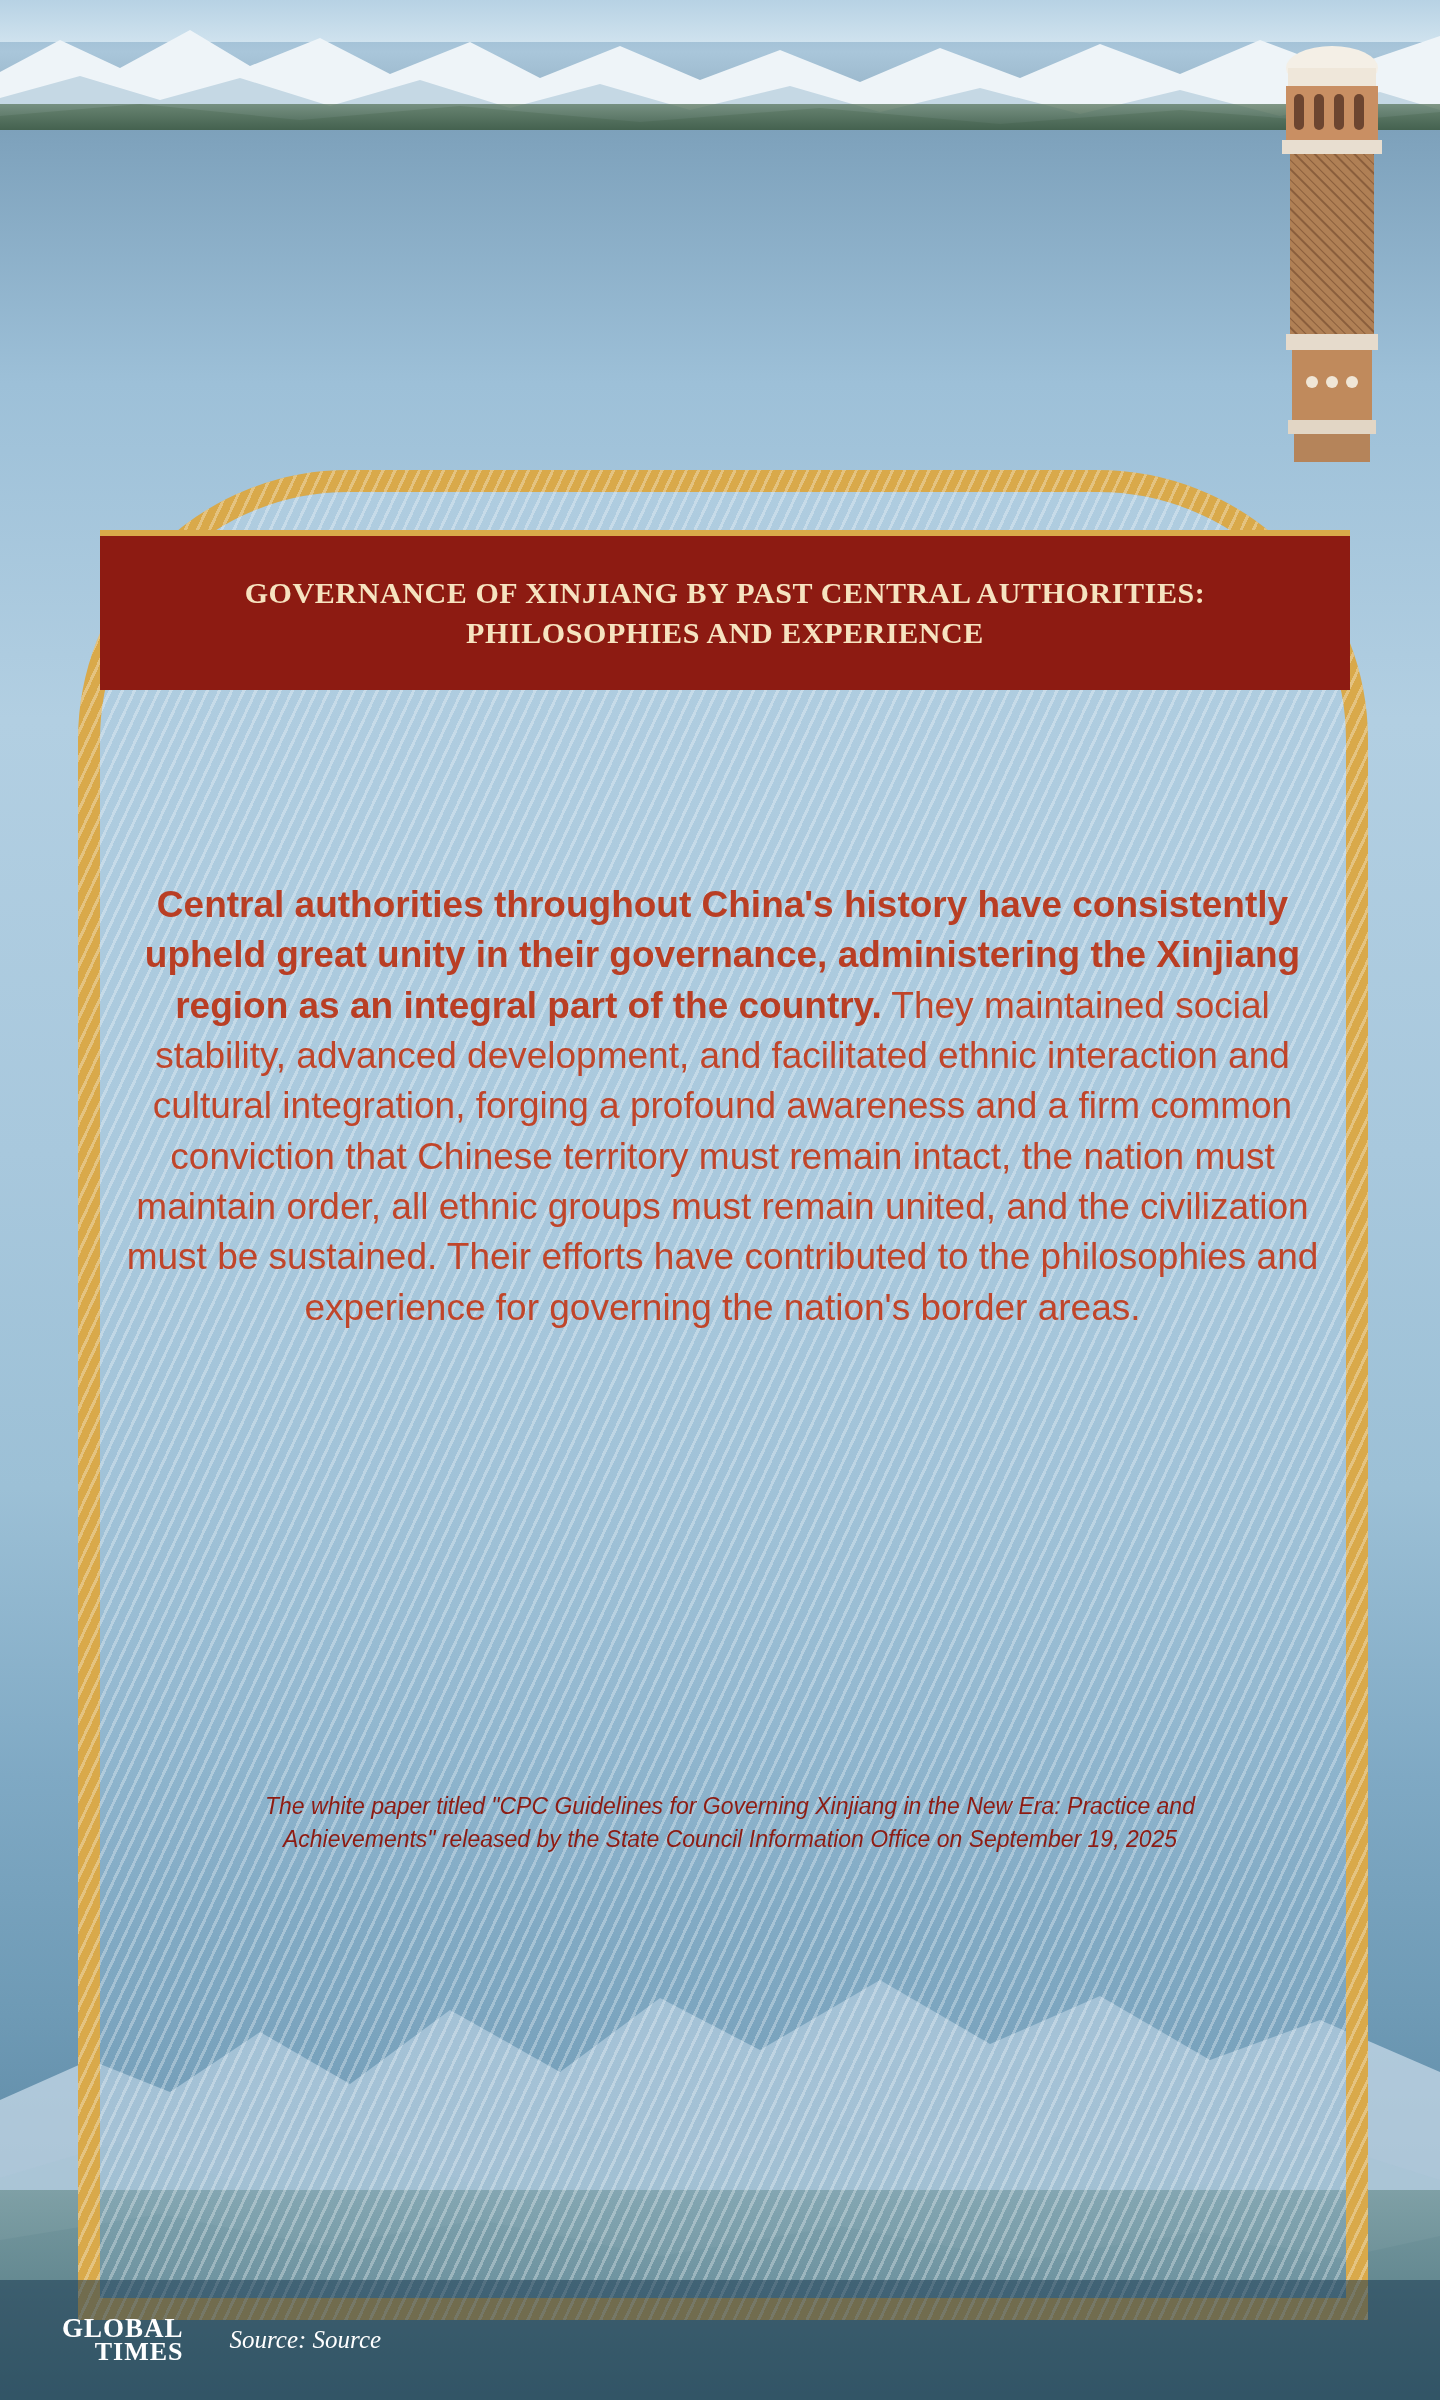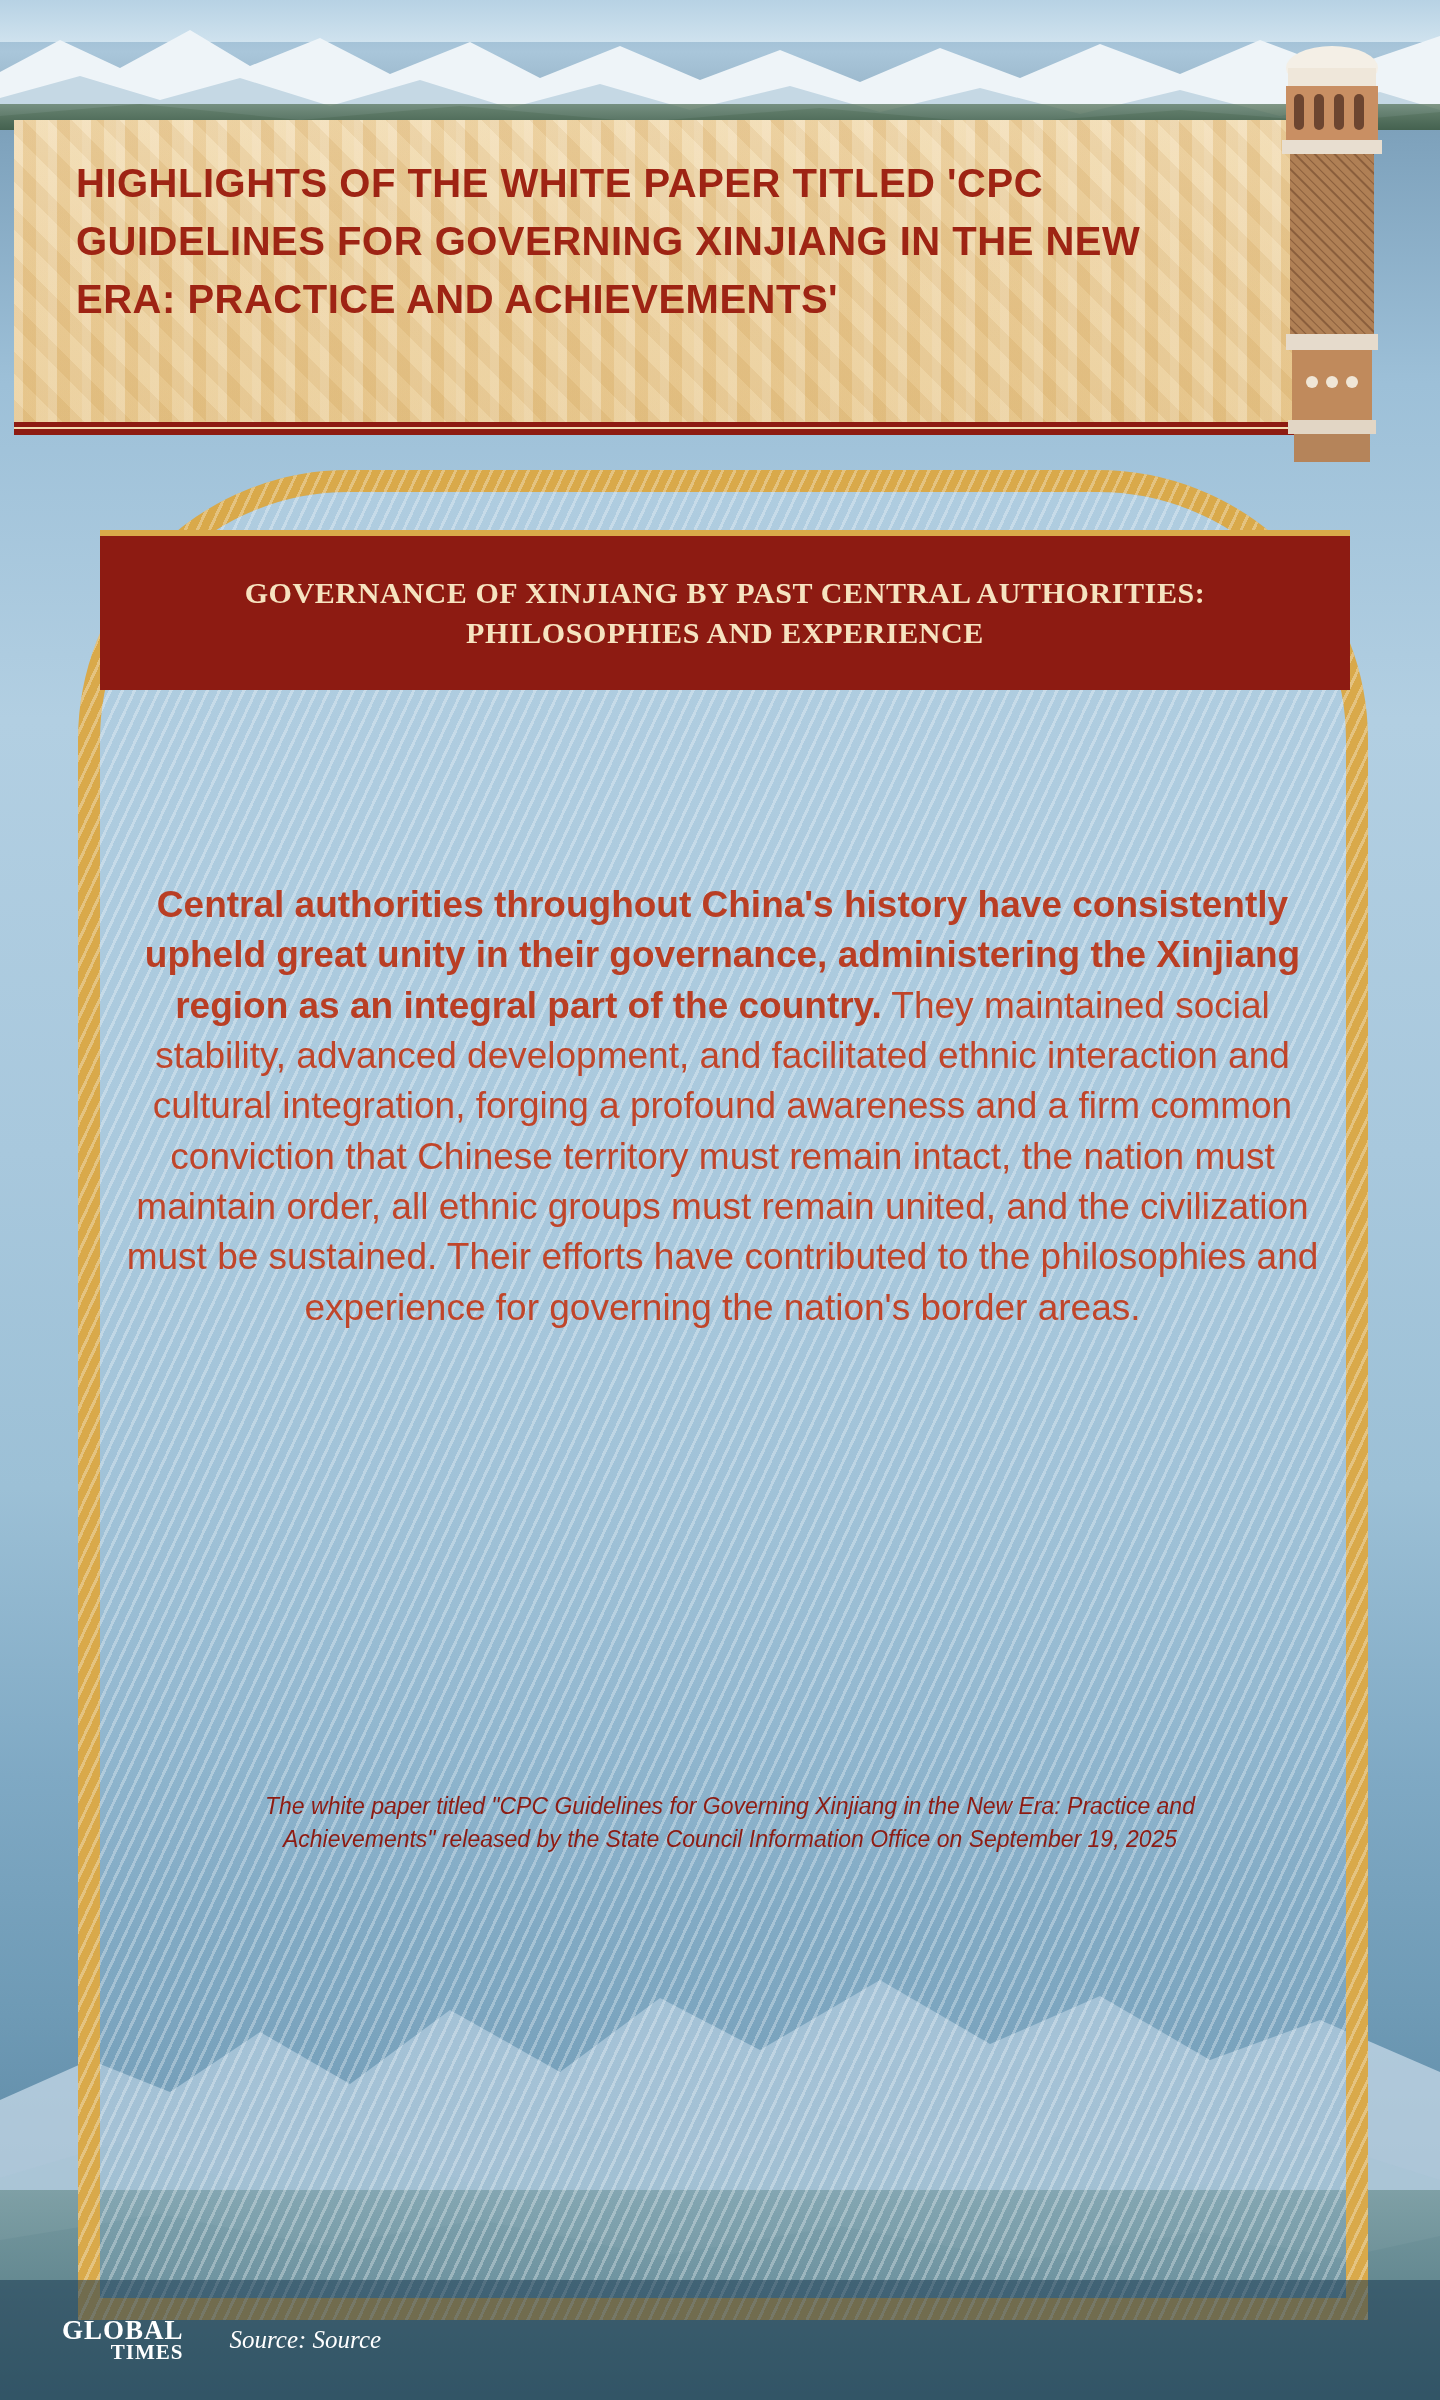--- a/index.html
+++ b/index.html
@@ -231,21 +231,21 @@
   .logo {
     margin-left: 62px;
     color: #ffffff;
     font-family: "Liberation Serif", serif;
     font-weight: bold;
     line-height: .92;
     text-align: right;
     letter-spacing: 1px;
   }
   .logo .l1 { font-size: 27px; display: block; }
-  .logo .l2 { font-size: 21px; display: block; }
+  .logo .l2 { font-size: 26px; display: block; }
   .source {
     margin-left: 46px;
     color: #ffffff;
     font-family: "Liberation Serif", serif;
     font-style: italic;
     font-size: 25px;
   }
 </style>
 </head>
 <body>
@@ -290,25 +290,20 @@
     </defs>
     <rect x="14" y="292" width="92" height="16" fill="#e6dbcc"></rect>
     <rect x="20" y="308" width="80" height="70" fill="#c08a5c"></rect>
     <circle cx="40" cy="340" r="6" fill="#f0e6d6"></circle>
     <circle cx="60" cy="340" r="6" fill="#f0e6d6"></circle>
     <circle cx="80" cy="340" r="6" fill="#f0e6d6"></circle>
     <rect x="16" y="378" width="88" height="14" fill="#e2d6c5"></rect>
     <rect x="22" y="392" width="76" height="28" fill="#b5845a"></rect>
   </svg>
 
-  <div class="banner">
-    <div class="banner-inner">
-      <h1>HIGHLIGHTS OF THE WHITE PAPER TITLED 'CPC GUIDELINES FOR GOVERNING XINJIANG IN THE NEW ERA: PRACTICE AND ACHIEVEMENTS'</h1>
-    </div>
-  </div>
 
   <div class="arch"></div>
 
   <div class="section-bar">
     <h2>GOVERNANCE OF XINJIANG BY PAST CENTRAL AUTHORITIES: PHILOSOPHIES AND EXPERIENCE</h2>
   </div>
 
   <div class="body-copy">
     <p>
       <span class="lead">Central authorities throughout China's history have consistently upheld great unity in their governance, administering the Xinjiang region as an integral part of the country.</span>

